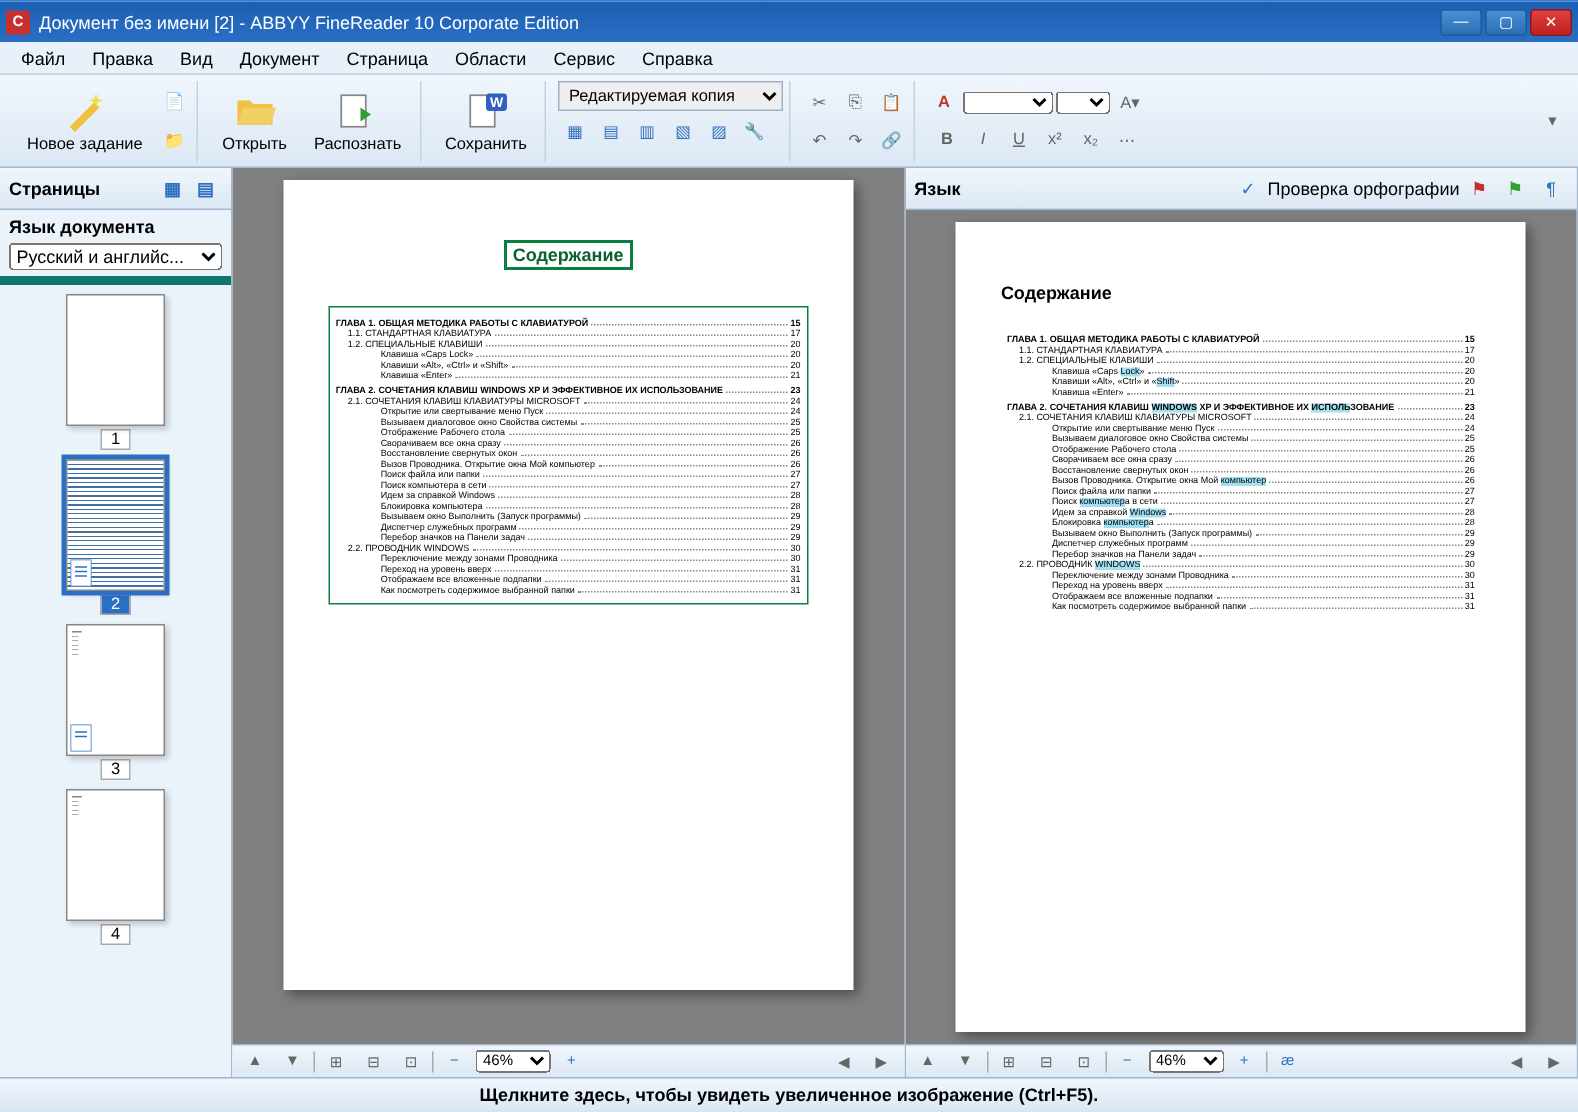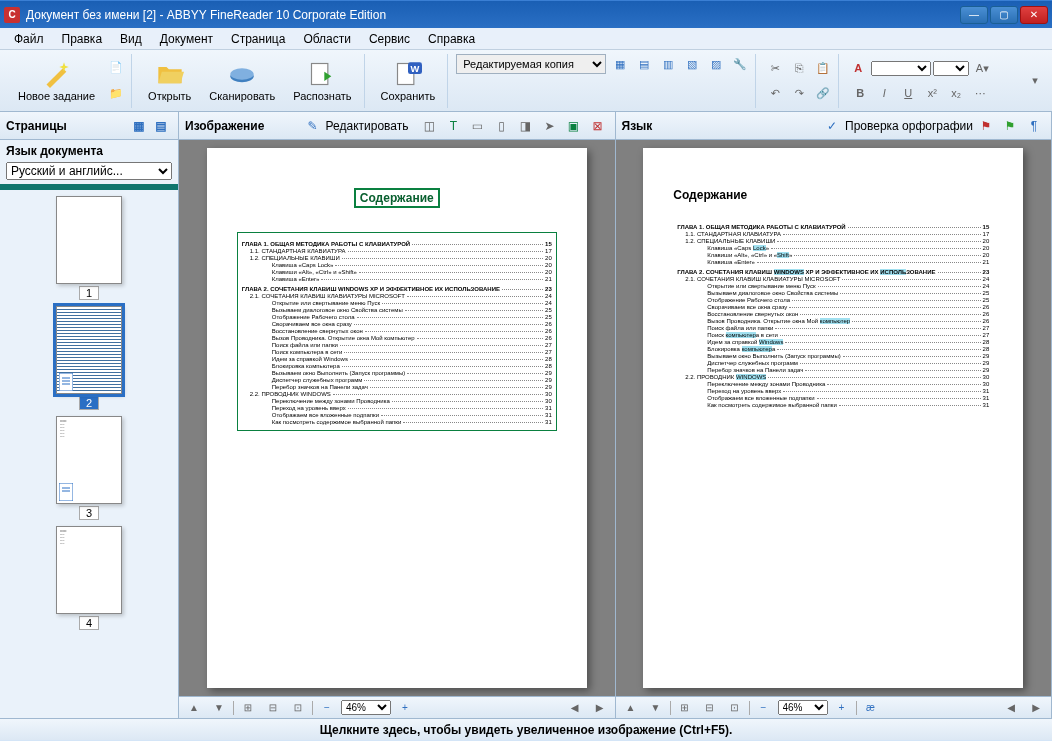--- a/index.html
+++ b/index.html
@@ -12,21 +12,21 @@
 .winbtn.close { background: linear-gradient(#e04040, #c02020); border-color: #a01010; }
 .menubar { background: #e8f0fa; height: 22px; display: flex; align-items: center; padding: 0 6px; gap: 2px; border-bottom: 1px solid #c0d0e0; }
 .menubar span { padding: 2px 8px; cursor: pointer; font-size: 12px; }
 .toolbar { background: linear-gradient(#f0f6fc, #dce8f4); height: 62px; display: flex; align-items: center; padding: 0 6px; border-bottom: 1px solid #a0b8d0; gap: 4px; }
 .tbgroup { display: flex; align-items: center; gap: 2px; padding: 0 4px; height: 54px; border-right: 1px solid #c0d4e8; }
 .bigbtn { display: flex; flex-direction: column; align-items: center; justify-content: center; padding: 2px 8px; cursor: pointer; border-radius: 3px; min-width: 56px; text-align: center; font-size: 11px; }
 .bigbtn .ico { width: 28px; height: 28px; margin-bottom: 2px; }
 .smallbtn { width: 22px; height: 22px; display: flex; align-items: center; justify-content: center; cursor: pointer; border-radius: 2px; color: #666; }
 .selcopy { width: 150px; height: 20px; border: 1px solid #a0b0c0; font-size: 11px; padding: 1px 2px; }
 .main { display: flex; height: 606px; }
-.leftpanel { width: 179px; background: #eaf2fa; border-right: 1px solid #a0b8d0; display: flex; flex-direction: column; }
+.leftpanel { width: 155px; background: #eaf2fa; border-right: 1px solid #a0b8d0; display: flex; flex-direction: column; }
 .panelhdr { background: linear-gradient(#f0f6fc, #dce8f4); height: 28px; display: flex; align-items: center; padding: 0 6px; border-bottom: 1px solid #a0b8d0; font-weight: bold; font-size: 12px; }
 .panelhdr .spacer { flex: 1; }
 .langbox { padding: 4px 6px; border-bottom: 6px solid #0f766e; }
 .langbox label { font-weight: bold; font-size: 12px; display: block; margin-bottom: 4px; }
 .langbox select { width: 100%; font-size: 12px; }
 .thumbs { flex: 1; overflow-y: auto; padding: 6px; text-align: center; }
 .thumb { margin: 0 auto 6px; width: 78px; }
 .thumb .timg { width: 66px; height: 88px; background: #fff; border: 1px solid #888; box-shadow: 2px 2px 4px rgba(0,0,0,0.2); margin: 0 auto 2px; position: relative; overflow: hidden; }
 .thumb.selected .timg { outline: 3px solid #2a6fc4; }
 .thumb .tnum { background: #fff; border: 1px solid #aaa; display: inline-block; padding: 0 6px; font-size: 11px; }
@@ -97,44 +97,37 @@
   <div class="tbgroup">
     <div class="bigbtn">
       <svg class="ico" viewBox="0 0 24 24">
           <path fill="#f0c040" d="M2 6h7l2 2h11v12H2z"></path>
           <path fill="#f0d060" d="M2 20l3-10h19l-3 10z"></path>
         </svg>
       <span>Открыть</span>
     </div>
     <div class="bigbtn">
       <svg class="ico" viewBox="0 0 24 24">
-          <ellipse cx="12" cy="14" rx="10" ry="5" fill="#4080c0"></ellipse>
-          <ellipse cx="12" cy="12" rx="10" ry="5" fill="#80b0e0"></ellipse>
-        </svg>
-      <span>Сканировать</span>
-    </div>
-    <div class="bigbtn">
-      <svg class="ico" viewBox="0 0 24 24">
           <rect x="3" y="3" width="14" height="18" fill="#fff" stroke="#888"></rect>
           <path fill="#30a030" d="M14 10l6 4-6 4z"></path>
         </svg>
       <span>Распознать</span>
     </div>
   </div>
   <div class="tbgroup">
     <div class="bigbtn">
       <svg class="ico" viewBox="0 0 24 24">
           <rect x="3" y="3" width="14" height="18" fill="#fff" stroke="#888"></rect>
           <rect x="12" y="2" width="12" height="10" rx="2" fill="#3060c0"></rect>
           <text x="18" y="10" fill="#fff" font-size="8" text-anchor="middle" font-weight="bold">W</text>
         </svg>
       <span>Сохранить</span>
     </div>
   </div>
-  <div class="tbgroup" style="flex-direction:row;align-items:flex-start;gap:3px">
+  <div class="tbgroup" style="flex-direction:column;align-items:flex-start;gap:3px">
     <select class="selcopy"><option>Редактируемая копия</option></select>
     <div style="display:flex;gap:2px">
       <div class="smallbtn" style="color:#3070c0">▦</div>
       <div class="smallbtn" style="color:#3070c0">▤</div>
       <div class="smallbtn" style="color:#3070c0">▥</div>
       <div class="smallbtn" style="color:#3070c0">▧</div>
       <div class="smallbtn" style="color:#3070c0">▨</div>
       <div class="smallbtn" style="color:#3070c0">🔧</div>
     </div>
   </div>
@@ -217,33 +210,20 @@
       <div class="thumb">
         <div class="timg">
             <div class="thumbcontent">═══<br>──<br>──<br>──<br>──</div>
           </div>
         <span class="tnum">4</span>
       </div>
     </div>
   </div>
 
   <div class="midpanel">
-    <div class="subtoolbar">
-      <span class="lbl">Изображение</span>
-      <div class="smallbtn" style="color:#3070c0">✎</div>
-      <span style="margin-right:8px">Редактировать</span>
-      <div class="smallbtn">◫</div>
-      <div class="smallbtn" style="color:#0a8040">T</div>
-      <div class="smallbtn">▭</div>
-      <div class="smallbtn">▯</div>
-      <div class="smallbtn">◨</div>
-      <div class="smallbtn">➤</div>
-      <div class="smallbtn" style="color:#0a8040">▣</div>
-      <div class="smallbtn" style="color:#c03030">⊠</div>
-    </div>
     <div class="docview">
       <div class="page img">
         <div class="hdrwrap"><h2>Содержание</h2></div>
         <div class="tocblock" id="toc-img">
             <div class="tocline h1">
               <span>ГЛАВА 1. ОБЩАЯ МЕТОДИКА РАБОТЫ С КЛАВИАТУРОЙ</span>
               <span class="dots"></span>
               <span>15</span>
             </div>
             <div class="tocline h2">

